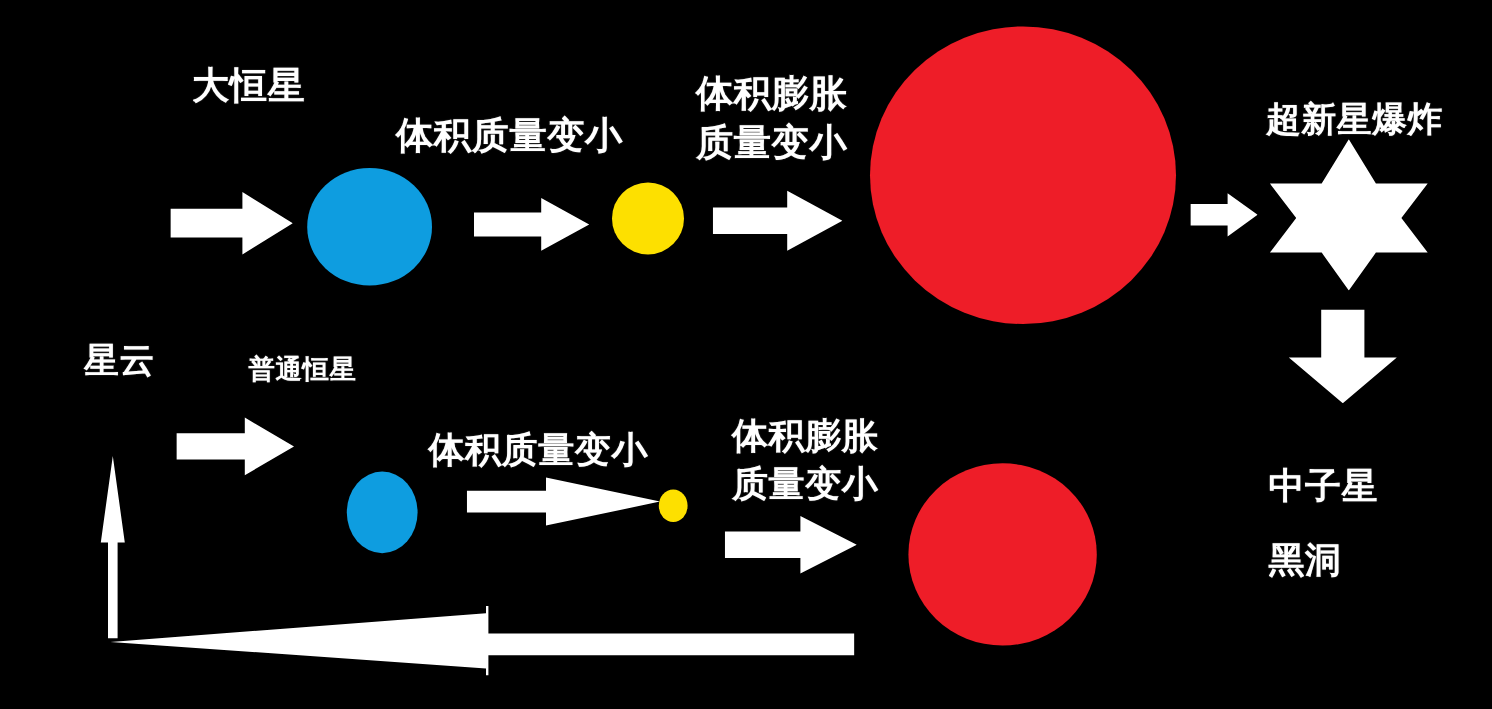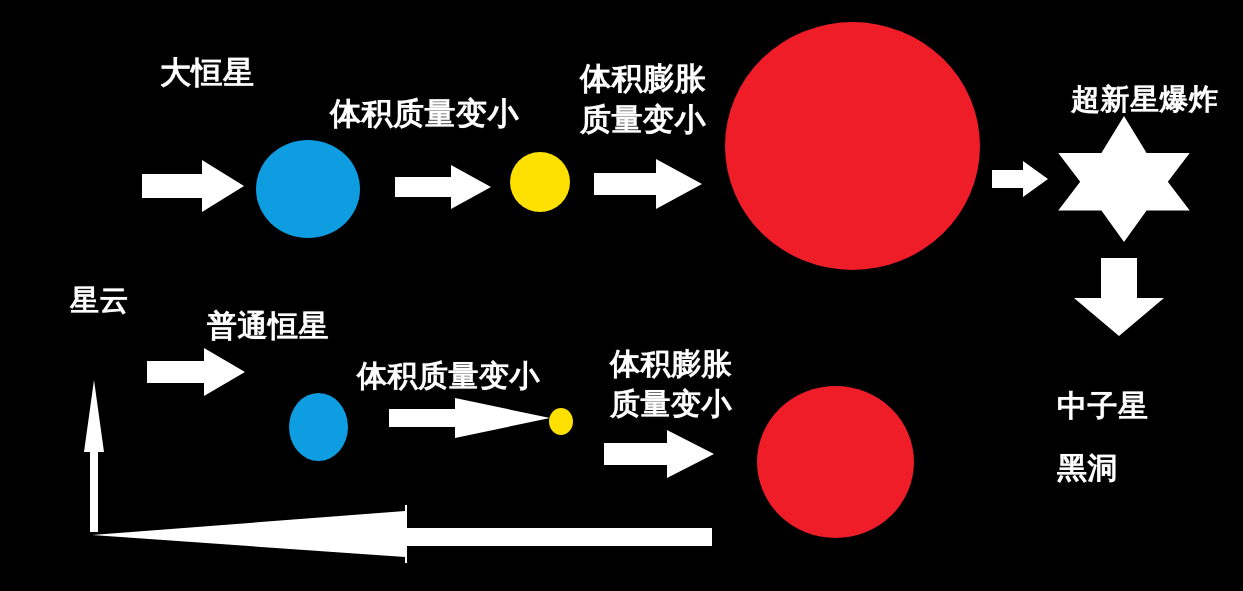--- a/index.html
+++ b/index.html
@@ -73,21 +73,21 @@
   </div>
 
   <div class="disc" style="left:725px; top:22px; width:255px; height:248px; background:#ee1d28;"></div>
 
   <div class="shape" style="left:992px; top:160px; width:56px; height:38px;">
     <svg width="56" height="38" viewBox="0 0 56 38">
       <polygon points="0,10 31,10 31,1 56,19 31,37 31,28 0,28" fill="#ffffff"></polygon>
     </svg>
   </div>
 
-  <div class="lbl center" style="left:1055px; top:82px; font-size:29px;margin-left:16px;">超新星爆炸</div>
+  <div class="lbl center" style="left:1055px; top:82px; font-size:29px;">超新星爆炸</div>
 
   <div class="shape" style="left:1052px; top:116px; width:144px; height:126px;">
     <svg width="144" height="126" viewBox="0 0 100 92">
       <polygon fill="#ffffff" points="50,0 66.5,27 98,27 82,48 98,69 66.5,69 50,92 33.5,69 2,69 18,48 2,27 33.5,27"></polygon>
     </svg>
   </div>
 
   <div class="shape" style="left:1073px; top:258px; width:92px; height:78px;">
     <svg width="92" height="78" viewBox="0 0 92 78">
       <polygon points="28,0 64,0 64,40 91,40 46,78 1,40 28,40" fill="#ffffff"></polygon>
@@ -104,21 +104,21 @@
       <polygon points="16,0 26,72 20,72 20,152 12,152 12,72 6,72" fill="#ffffff"></polygon>
     </svg>
   </div>
 
   <div class="shape" style="left:147px; top:346px; width:98px; height:52px;">
     <svg width="98" height="52" viewBox="0 0 98 52">
       <polygon points="0,15 57,15 57,2 98,26 57,50 57,37 0,37" fill="#ffffff"></polygon>
     </svg>
   </div>
 
-  <div class="lbl" style="left:207px; top:308px; font-size:30px;">普通恒星</div>
+  <div class="lbl" style="left:207px; top:296px; font-size:22px;">普通恒星</div>
 
   <div class="disc" style="left:289px; top:393px; width:59px; height:68px; background:#0e9de0;"></div>
 
   <div class="lbl" style="left:357px; top:358px; font-size:30px;">体积质量变小</div>
 
   <div class="shape" style="left:389px; top:397px; width:161px; height:42px;">
     <svg width="161" height="42" viewBox="0 0 161 42">
       <polygon points="0,12 66,12 66,1 161,21 66,41 66,30 0,30" fill="#ffffff"></polygon>
     </svg>
   </div>

